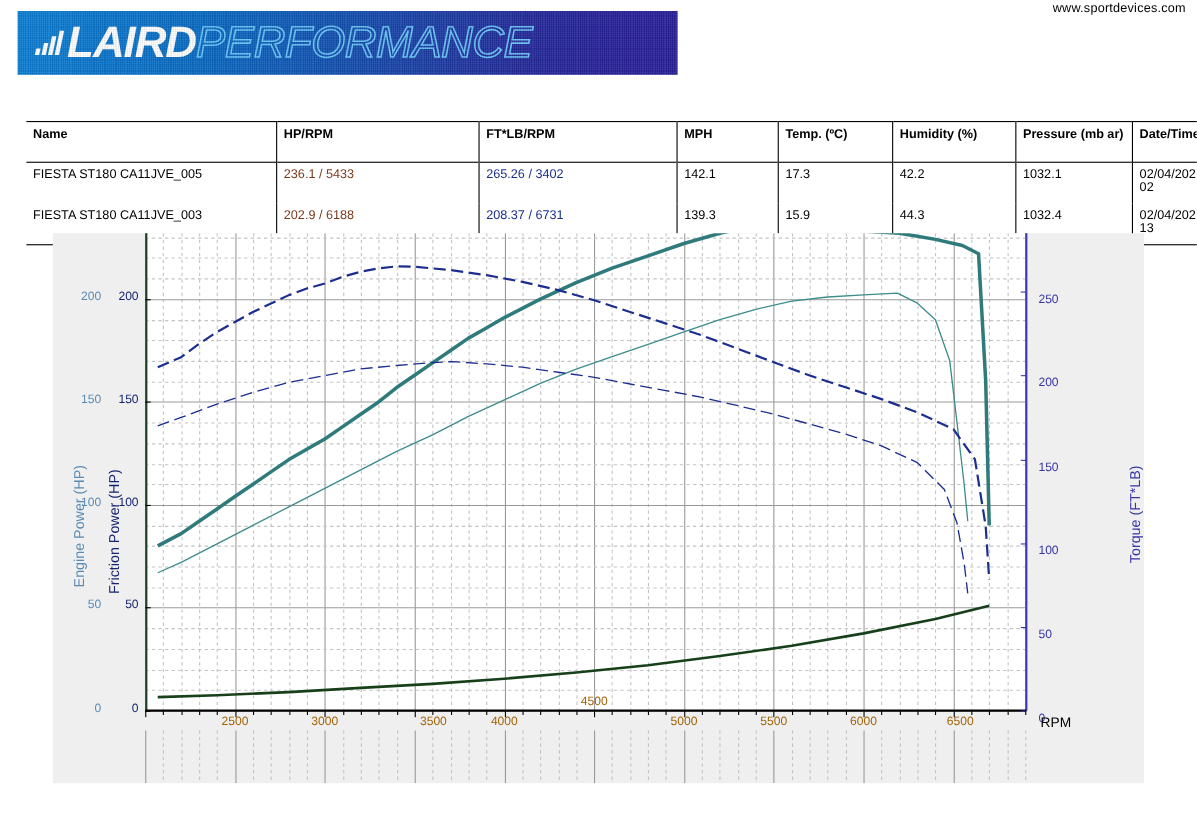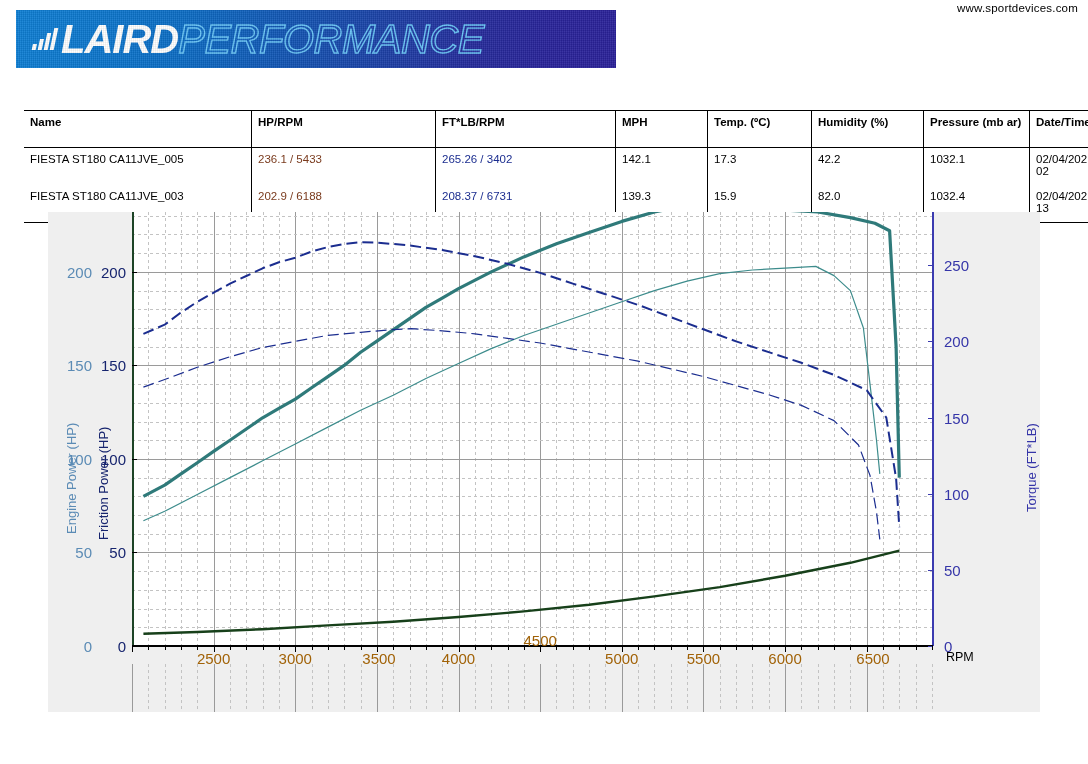--- a/index.html
+++ b/index.html
@@ -97,24 +97,24 @@
     background: #efefef;
   }
   .plot-border-left  { position:absolute; left:84px; top:0; width:2px; height:434px; background:#1d4426; }
   .plot-border-right { position:absolute; left:884px; top:0; width:1.5px; height:434px; background:#3b3bb0; }
   .plot-border-bottom{ position:absolute; left:84px; top:433px; width:801px; height:1.5px; background:#000; }
 
   
   .grid-svg, .curve-svg { position:absolute; left:0; top:0; }
 
   
-  .tick { position: absolute; font-size: 15px; white-space: nowrap; }
+  .tick { position: absolute; font-size: 11px; white-space: nowrap; }
   .tick-ep   { color: #5b8bb5; text-align: right; }
   .tick-fp   { color: #16246e; text-align: right; }
-  .tick-tq   { color: #3535a8; text-align: left; }
+  .tick-tq   { color: #3535a8; text-align: left; margin-top: 9px; }
   .tick-x    { color: #a16207; text-align: center; }
 
   .axis-title {
     position: absolute; font-size: 13px; white-space: nowrap;
     transform-origin: 0 0; transform: rotate(-90deg);
   }
   .at-ep { color: #5b8bb5; }
   .at-fp { color: #16246e; }
   .at-tq { color: #3535a8; }
 
@@ -166,21 +166,21 @@
         <td class="c-hum">42.2</td>
         <td class="c-pres">1032.1</td>
         <td class="c-date">02/04/2021 12:50: 02</td>
       </tr>
       <tr>
         <td class="c-name">FIESTA ST180 CA11JVE_003</td>
         <td class="c-hp v-hp">202.9 / 6188</td>
         <td class="c-ftlb v-ftlb">208.37 / 6731</td>
         <td class="c-mph">139.3</td>
         <td class="c-temp">15.9</td>
-        <td class="c-hum">82.0</td>
+        <td class="c-hum">44.3</td>
         <td class="c-pres">1032.4</td>
         <td class="c-date">02/04/2021 12:14: 13</td>
       </tr>
     </tbody>
   </table>
 
   <div class="chart-panel">
 
     <svg class="grid-svg" id="grid-svg" width="992" height="500">
         <rect x="84" y="0" width="800" height="434" fill="#ffffff"></rect>
@@ -349,21 +349,21 @@
         <div class="tick tick-tq" style="left: 896px; top: 273.719px;;width:40px">100</div>
         <div class="ytick-mark-r" style="left: 880px; top: 281.719px;"></div>
         <div class="tick tick-tq" style="left: 896px; top: 197.579px;;width:40px">150</div>
         <div class="ytick-mark-r" style="left: 880px; top: 205.579px;"></div>
         <div class="tick tick-tq" style="left: 896px; top: 121.439px;;width:40px">200</div>
         <div class="ytick-mark-r" style="left: 880px; top: 129.439px;"></div>
         <div class="tick tick-tq" style="left: 896px; top: 45.2982px;;width:40px">250</div>
         <div class="ytick-mark-r" style="left: 880px; top: 53.2982px;"></div>
         <div class="tick tick-x" style="left: 143.633px; top: 438px;;width:44px">2500</div>
         <div class="tick tick-x" style="left: 225.265px; top: 438px;;width:44px">3000</div>
-        <div class="tick tick-x" style="left: 309px; top: 438px;;width:44px">3500</div>
+        <div class="tick tick-x" style="left: 324px; top: 438px;;width:44px">3500</div>
         <div class="tick tick-x" style="left: 388.531px; top: 438px;;width:44px">4000</div>
         <div class="tick tick-x" style="left: 470.163px; top: 420px;;width:44px">4500</div>
         <div class="tick tick-x" style="left: 551.796px; top: 438px;;width:44px">5000</div>
         <div class="tick tick-x" style="left: 633.429px; top: 438px;;width:44px">5500</div>
         <div class="tick tick-x" style="left: 715.061px; top: 438px;;width:44px">6000</div>
         <div class="tick tick-x" style="left: 803px; top: 438px;;width:44px">6500</div>
         <div class="xtick-mark" style="left: 84px; height: 6px;"></div>
         <div class="xtick-mark" style="left: 100px; height: 4px;"></div>
         <div class="xtick-mark" style="left: 117px; height: 4px;"></div>
         <div class="xtick-mark" style="left: 133px; height: 4px;"></div>

